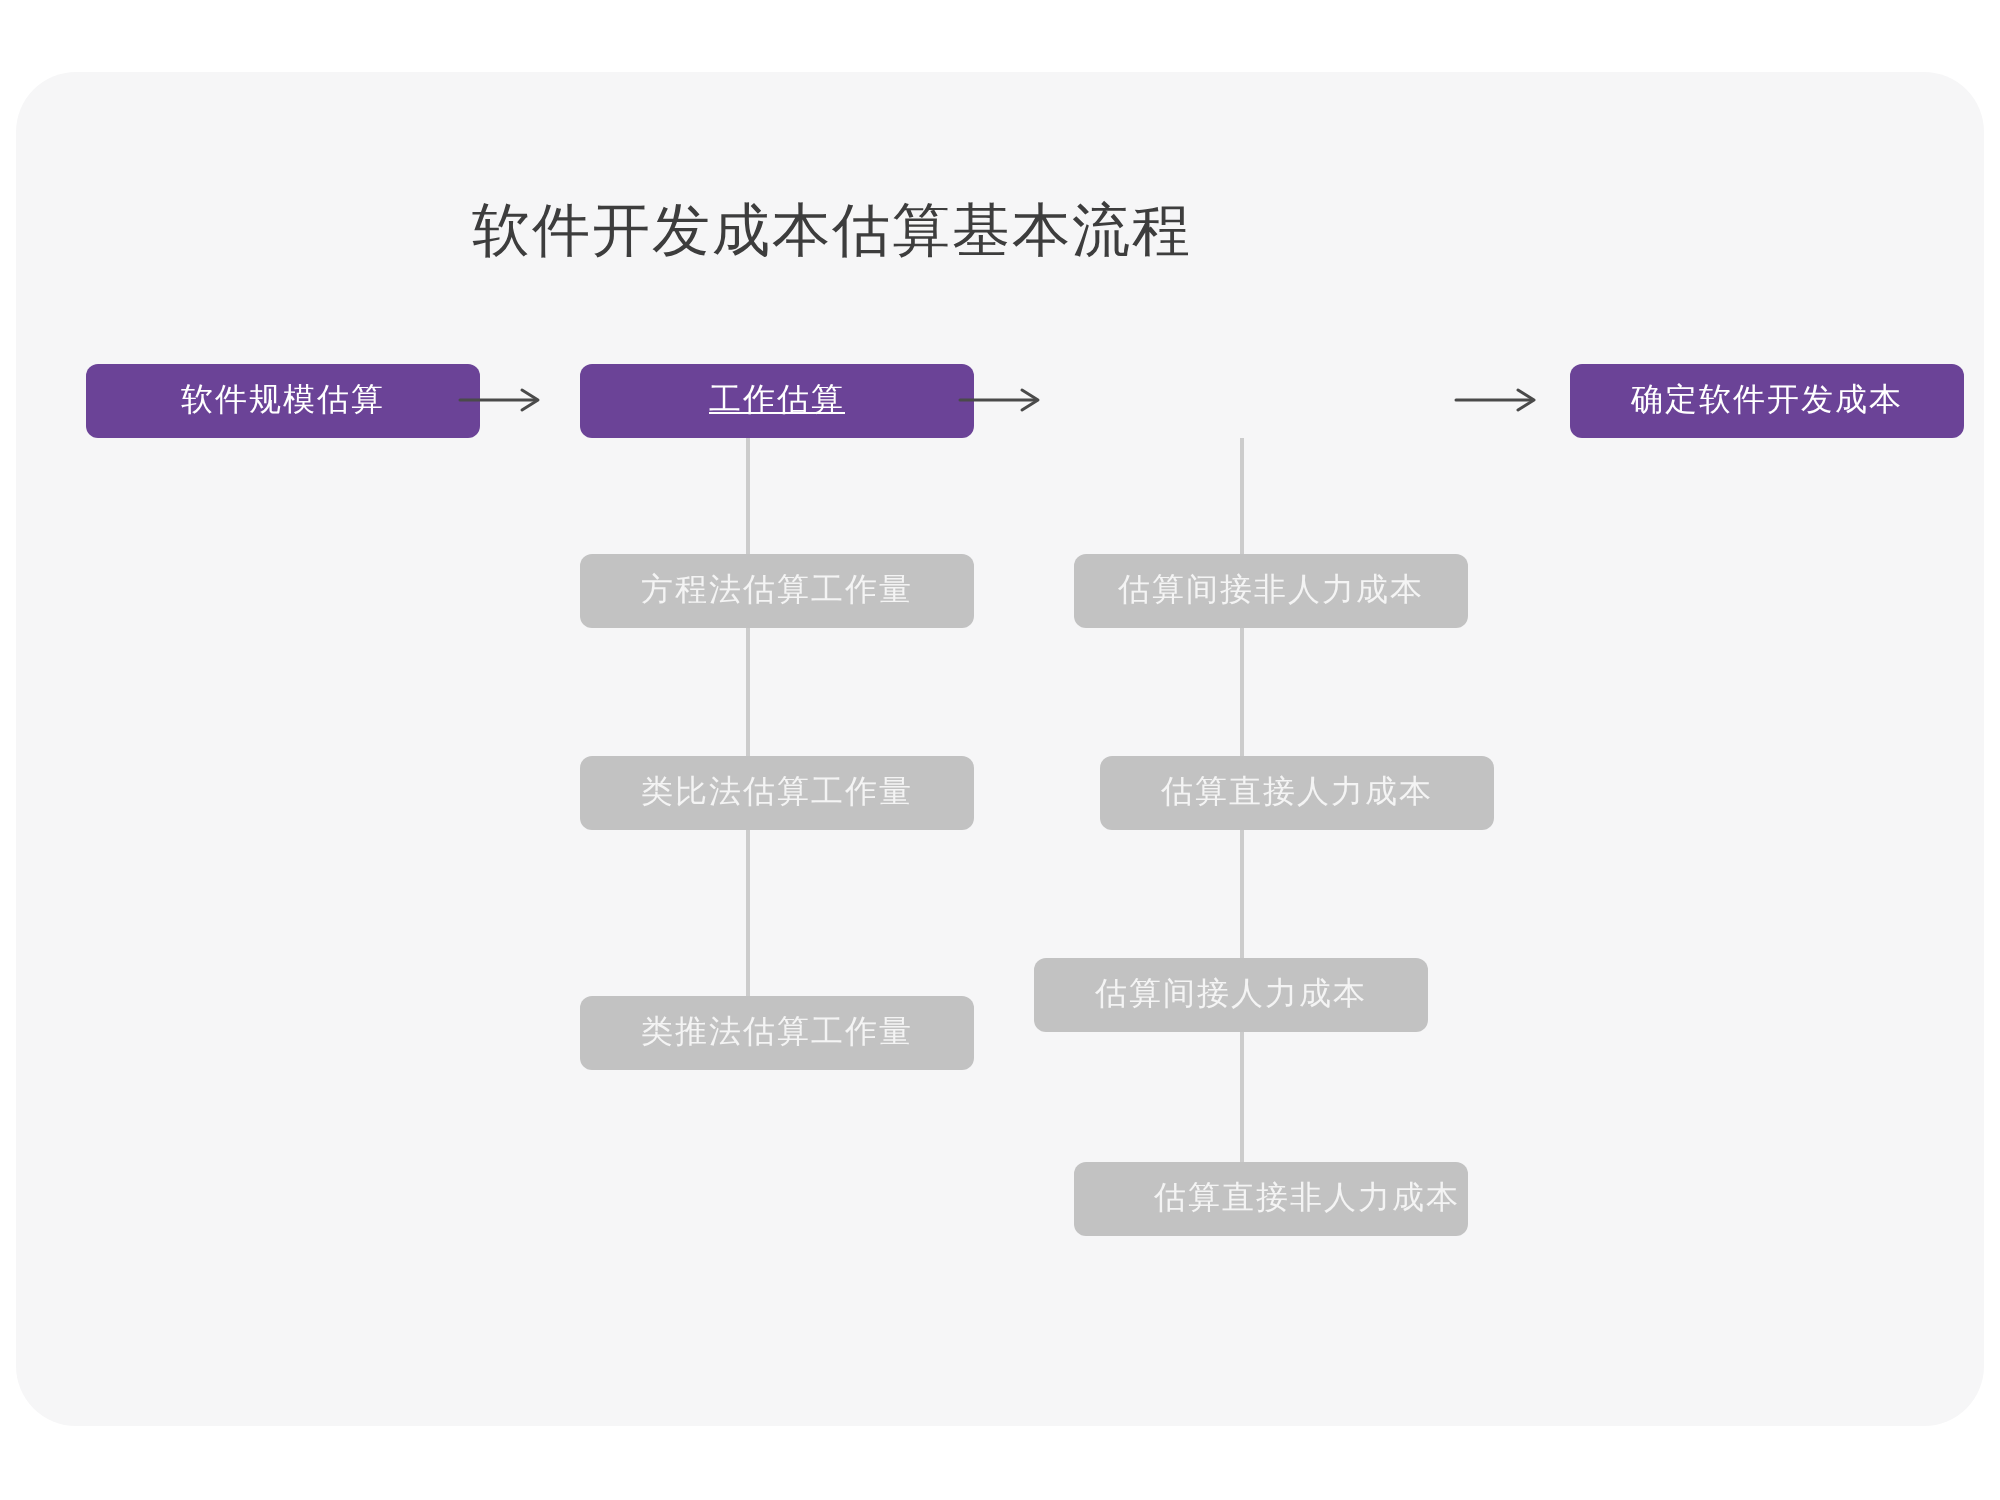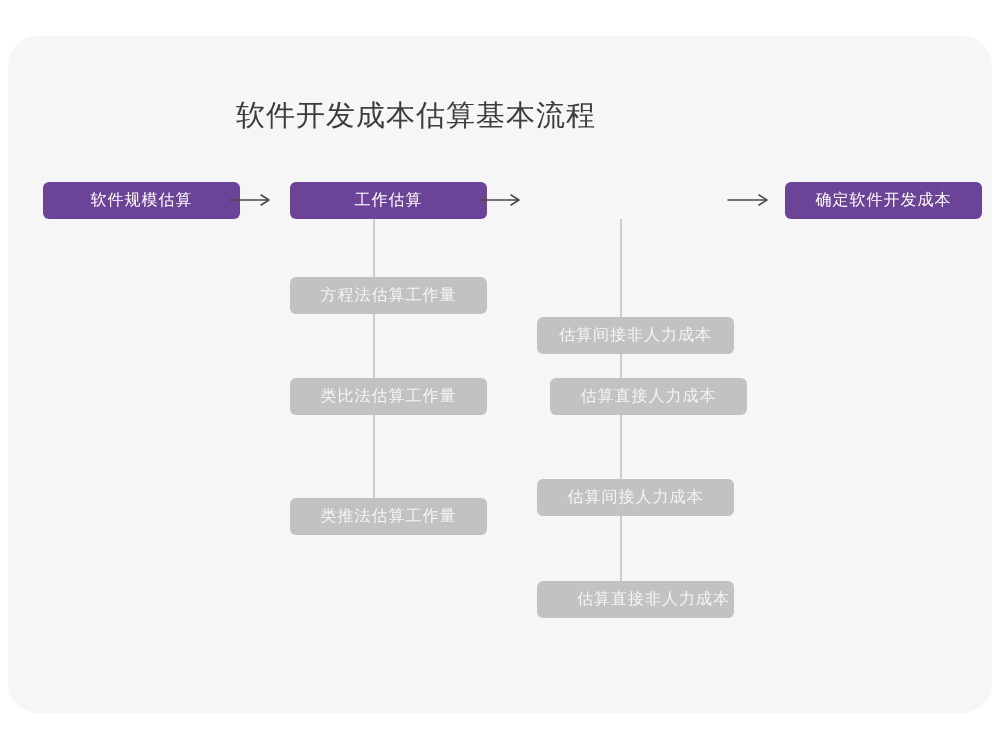--- a/index.html
+++ b/index.html
@@ -28,37 +28,37 @@
   .stage-node{background:var(--primary);color:var(--primary-text);}
   .sub-node{background:var(--sub-bg);color:var(--sub-text);}
   .connector{position:absolute;width:2px;background:var(--connector);z-index:1;}
   .arrow{position:absolute;top:192px;width:44px;height:16px;z-index:2;}
   .arrow svg{display:block;}
   .arrow line,.arrow polyline{stroke:var(--arrow);stroke-width:1.5;
     fill:none;stroke-linecap:round;stroke-linejoin:round;}
 
   
   .n0{left:43px;top:182px;}
-  .n1{left:290px;top:182px;}
+  .n1{left:290px;top:182px;text-decoration:underline;}
   .n2{left:537px;top:182px;}
   .n3{left:785px;top:182px;}
   .a0{left:228px;}
   .a1{left:478px;}
   .a2{left:726px;}
 
   
   .w0{left:290px;top:277px;font-family:Liberation Mono, monospace;}
   .w1{left:290px;top:378px;}
   .w2{left:290px;top:498px;}
   .conn-work{left:373px;top:219px;height:280px;}
 
   
-  .c0{left:537px;top:277px;margin-top:40px;}
+  .c0{left:537px;top:277px;}
   .c1{left:550px;top:378px;}
-  .c2{left:537px;top:479px;}
+  .c2{left:517px;top:479px;}
   .c3{left:537px;top:581px;padding-left:36px;}
   .conn-cost{left:620px;top:219px;height:382px;}
 </style>
 </head>
 <body>
 
 <div class="stage-area">
   <div class="card"></div>
 
   <div class="diagram-title">软件开发成本估算基本流程</div>

